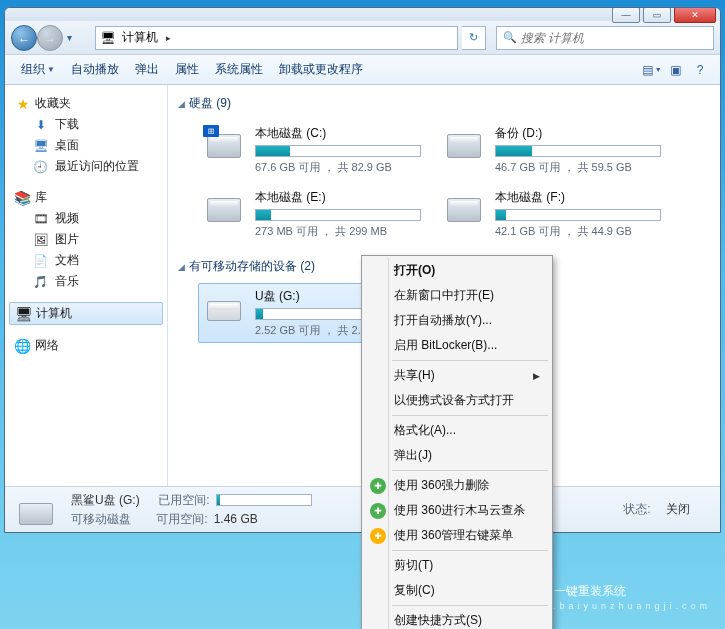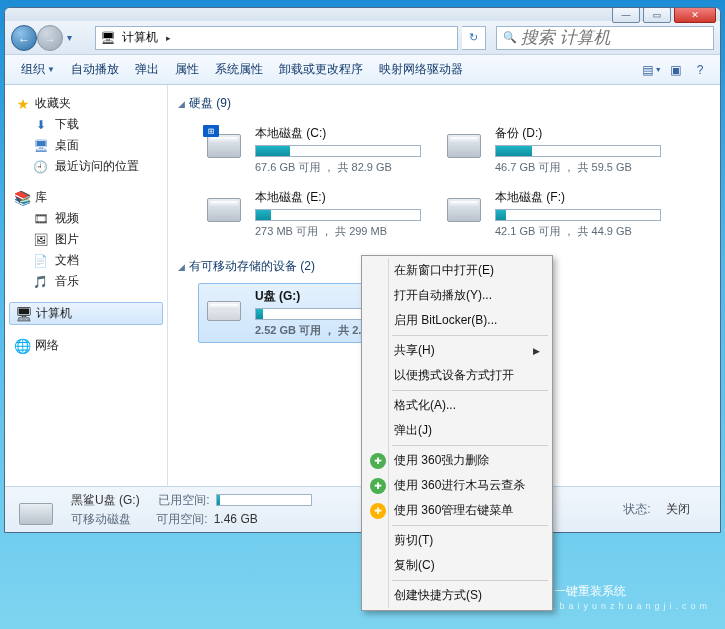--- a/index.html
+++ b/index.html
@@ -18,21 +18,21 @@
 .navcircle.dis { background: radial-gradient(circle at 35% 30%, #cfd8e1,#9aa7b4); border-color:#8b97a3; color:#e4e9ee;}
 .navbar-combo { display:flex; align-items:center; flex: 0 0 24px; }
 .navbar-combo span{ color:#3563a0; font-size:10px;}
 .addr { flex:1; height:24px; border:1px solid #9db7d1; background:#fff; display:flex; align-items:center; padding:0 4px; gap:6px; }
 .addr .ico { width:16px; height:16px; display:flex;align-items:center;justify-content:center; font-size:12px;}
 .addr .txt { font-size:12px; }
 .addr .chev { font-size:9px; color:#333; margin-left:2px; }
 .refresh { width:24px; height:24px; border:1px solid #9db7d1; border-left:none; background:#fff; display:flex;align-items:center;justify-content:center; color:#2b72b8; font-size:11px;}
 .search { width:218px; height:24px; border:1px solid #9db7d1; background:#fff; display:flex; align-items:center; padding:0 6px; gap:4px; margin-left:6px;}
 .search .sico{ font-size:11px; color:#2368b4;}
-.search input{ border:none; outline:none; font-size:17px; font-style:italic; color:#6c7d8e; width:100%; background:transparent;}
+.search input{ border:none; outline:none; font-size:12px; font-style:italic; color:#6c7d8e; width:100%; background:transparent;}
 
 .toolbar { height:30px; background: linear-gradient(#f6faff,#e7f1fb); border-bottom:1px solid #bcd0e4; display:flex; align-items:center; padding:0 10px; gap:4px; font-size:12px; color:#123a6b;}
 .toolbar .tbtn { padding:3px 6px; display:flex; align-items:center; gap:2px; cursor:default;}
 .toolbar .tbtn .dd{ font-size:8px; color:#355d8e;}
 .toolbar .spacer{ flex:1;}
 .toolbar .ticon{ width:20px; height:20px; display:flex;align-items:center;justify-content:center; color:#3563a0; font-size:12px;}
 .toolbar .ticon .dd{ font-size:7px; margin-left:1px;}
 
 .body { display:flex; height: calc(100% - 13px - 34px - 30px - 46px); }
 .sidebar { width:163px; border-right:1px solid #d7e2ed; background:#fff; padding:8px 4px; font-size:12px; overflow:hidden;}
@@ -41,21 +41,21 @@
 .sgroup .shdr .gico{ width:16px; height:16px; display:flex; align-items:center; justify-content:center; font-size:14px;}
 .sgroup .sitem { display:flex; align-items:center; gap:6px; padding:2px 6px 2px 24px; color:#1a1a1a;}
 .sgroup .sitem .sico{ width:16px; height:16px; display:flex;align-items:center;justify-content:center; font-size:12px;}
 .sgroup.sel .shdr{ background:linear-gradient(#e9f3fd,#d2e7fb); border:1px solid #9ec6eb; border-radius:2px; }
 
 .content { flex:1; overflow:hidden; padding:6px 10px; font-size:12px; position:relative; background:#fff;}
 .sect-hdr { display:flex; align-items:center; gap:4px; color:#123a6b; padding:4px 0;}
 .sect-hdr .tri{ font-size:9px; color:#5a7ba0;}
 .drive-grid { display:flex; flex-wrap:wrap; gap:4px 12px; padding:4px 0 10px 20px;}
 .drive { width:228px; display:flex; gap:8px; padding:4px; border:1px solid transparent; border-radius:2px; position:relative;}
-.drive.sel { background:linear-gradient(#e4f1fd,#cde5fb); border:1px solid #8cbde8;font-weight:bold;}
+.drive.sel { background:linear-gradient(#e4f1fd,#cde5fb); border:1px solid #8cbde8;}
 .drv-ico { width:44px; height:36px; position:relative;}
 .drv-ico .hdd{ position:absolute; bottom:3px; left:4px; width:34px; height:24px; background:linear-gradient(#e8edf2,#b9c3cd); border:1px solid #97a2ad; border-radius:2px;}
 .drv-ico .hdd::after{content:""; position:absolute; top:2px; left:2px; width:28px; height:6px; background:linear-gradient(#fff,#d5dde5); border-radius:1px;}
 .drv-ico .flag{ position:absolute; top:0; left:0; width:16px; height:12px; background:#0b5dc7; border-radius:1px; display:flex;align-items:center;justify-content:center;}
 .drv-ico .flag span{ color:#fff; font-size:8px;}
 .usb-ico .hdd{ background:linear-gradient(#f2f4f6,#cfd5dc); height:20px;}
 .drv-body{ flex:1; }
 .drv-name{ color:#111; }
 .drv-bar{ height:12px; border:1px solid #9fb4c9; background:#fff; margin:3px 0; position:relative; overflow:hidden;}
 .drv-fill{ height:100%; background:linear-gradient(#1fb4c6,#0e8fa0);}
@@ -123,21 +123,20 @@
   <div class="toolbar">
     <div class="tbtn">
         <span>组织</span>
         <span class="dd">▼</span>
       </div>
     <div class="tbtn">自动播放</div>
     <div class="tbtn">弹出</div>
     <div class="tbtn">属性</div>
     <div class="tbtn">系统属性</div>
     <div class="tbtn">卸载或更改程序</div>
-    <div class="tbtn">映射网络驱动器</div>
     <div class="spacer"></div>
     <div class="ticon">
         <span>▤</span>
         <span class="dd">▼</span>
       </div>
     <div class="ticon">▣</div>
     <div class="ticon">?</div>
   </div>
 
   <div class="body">
@@ -292,20 +291,23 @@
     </div>
     <div class="sbcol" style="margin-left:auto; margin-right:20px">
       <div class="sbrow"><span class="sblbl">状态:</span>&nbsp;<span>关闭</span></div>
     </div>
   </div>
 
 </div>
 
 <div class="ctxmenu">
   <div class="mgut"></div>
+  <div class="mi">
+      <b>打开(O)</b>
+    </div>
   <div class="mi">在新窗口中打开(E)</div>
   <div class="mi">打开自动播放(Y)...</div>
   <div class="mi">启用 BitLocker(B)...</div>
   <div class="msep"></div>
   <div class="mi">
       <span>共享(H)</span>
       <span class="arr">▶</span>
     </div>
   <div class="mi">以便携式设备方式打开</div>
   <div class="msep"></div>

